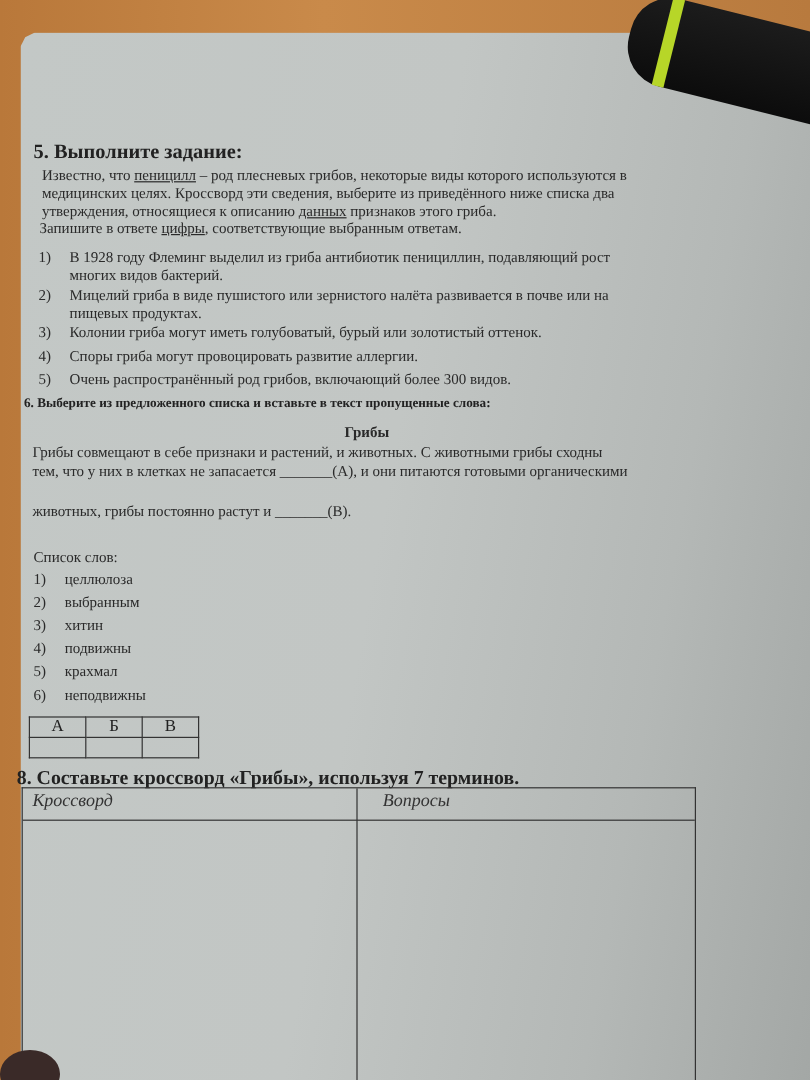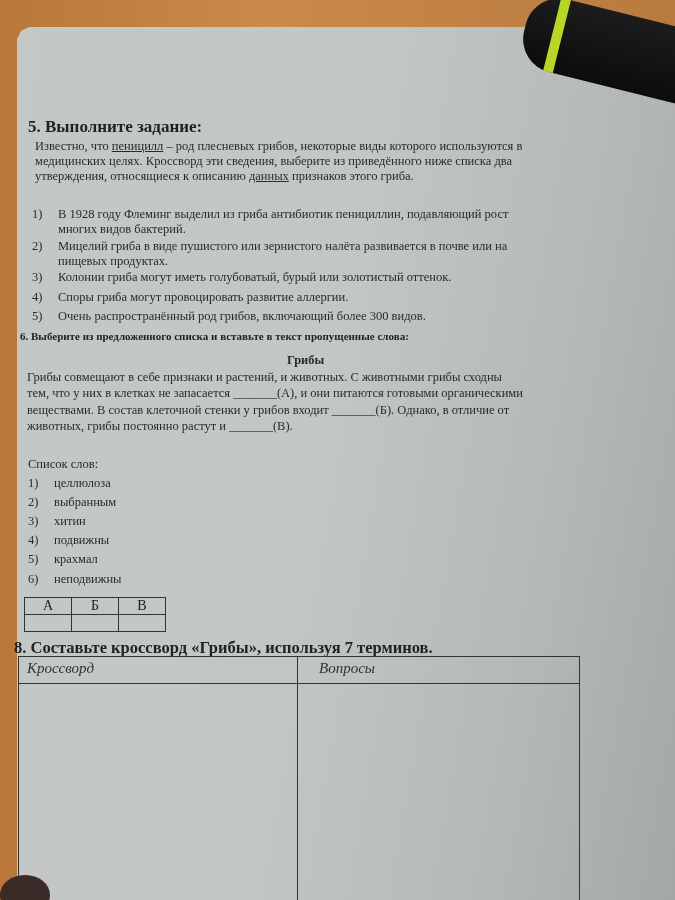--- a/index.html
+++ b/index.html
@@ -43,34 +43,34 @@
 <div class="marker">
     <div class="marker-band"></div>
   </div>
 
 <div class="content">
 
   <div class="h" style="left:28px;top:117px;">5. Выполните задание:</div>
   <div class="t" style="left:35px;top:138px;"><span>Известно, что </span><span class="u">пеницилл</span><span> – род плесневых грибов, некоторые виды которого используются в</span></div>
   <div class="t" style="left:35px;top:153px;">медицинских целях. Кроссворд эти сведения, выберите из приведённого ниже списка два</div>
   <div class="t" style="left:35px;top:168px;"><span>утверждения, относящиеся к описанию </span><span class="u">данных</span><span> признаков этого гриба.</span></div>
+  <div class="t" style="left:33px;top:182px;"><span>Запишите в ответе </span><span class="u">цифры</span><span>, соответствующие выбранным ответам.</span></div>
 
   <div class="t" style="left:32px;top:206px;"><span class="num">1)</span><span>В 1928 году Флеминг выделил из гриба антибиотик пенициллин, подавляющий рост</span></div>
   <div class="t" style="left:58px;top:221px;">многих видов бактерий.</div>
   <div class="t" style="left:32px;top:238px;"><span class="num">2)</span><span>Мицелий гриба в виде пушистого или зернистого налёта развивается в почве или на</span></div>
   <div class="t" style="left:58px;top:253px;">пищевых продуктах.</div>
   <div class="t" style="left:32px;top:269px;"><span class="num">3)</span><span>Колонии гриба могут иметь голубоватый, бурый или золотистый оттенок.</span></div>
   <div class="t" style="left:32px;top:289px;"><span class="num">4)</span><span>Споры гриба могут провоцировать развитие аллергии.</span></div>
   <div class="t" style="left:32px;top:308px;"><span class="num">5)</span><span>Очень распространённый род грибов, включающий более 300 видов.</span></div>
 
   <div class="h" style="left:20px;top:330px;font-size:11px;">6. Выберите из предложенного списка и вставьте в текст пропущенные слова:</div>
   <div class="t" style="left:287px;top:352px;font-weight:bold;">Грибы</div>
   <div class="t" style="left:27px;top:369px;">Грибы совмещают в себе признаки и растений, и животных. С животными грибы сходны</div>
   <div class="t" style="left:27px;top:385px;">тем, что у них в клетках не запасается _______(А), и они питаются готовыми органическими</div>
-  <div class="t" style="left:27px;top:402px;">веществами. В состав клеточной стенки у грибов входит _______(Б). Однако, в отличие от</div>
   <div class="t" style="left:27px;top:418px;">животных, грибы постоянно растут и _______(В).</div>
 
   <div class="t" style="left:28px;top:456px;">Список слов:</div>
   <div class="t" style="left:28px;top:475px;"><span class="num">1)</span><span>целлюлоза</span></div>
   <div class="t" style="left:28px;top:494px;"><span class="num">2)</span><span>выбранным</span></div>
   <div class="t" style="left:28px;top:513px;"><span class="num">3)</span><span>хитин</span></div>
   <div class="t" style="left:28px;top:532px;"><span class="num">4)</span><span>подвижны</span></div>
   <div class="t" style="left:28px;top:551px;"><span class="num">5)</span><span>крахмал</span></div>
   <div class="t" style="left:28px;top:571px;"><span class="num">6)</span><span>неподвижны</span></div>
 

